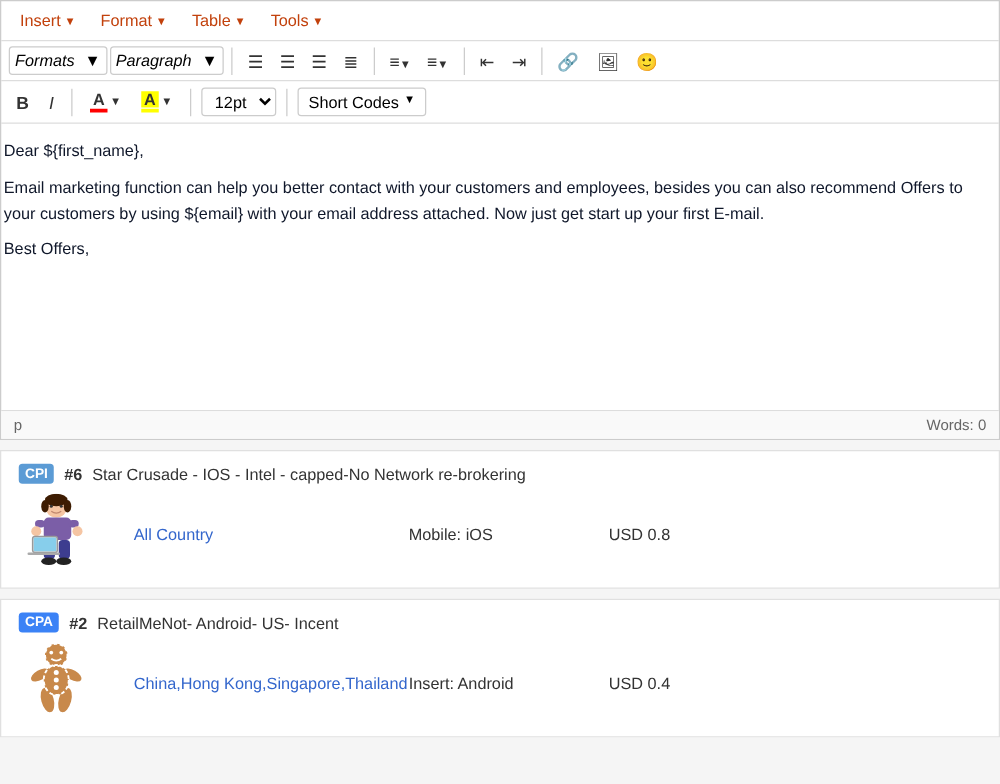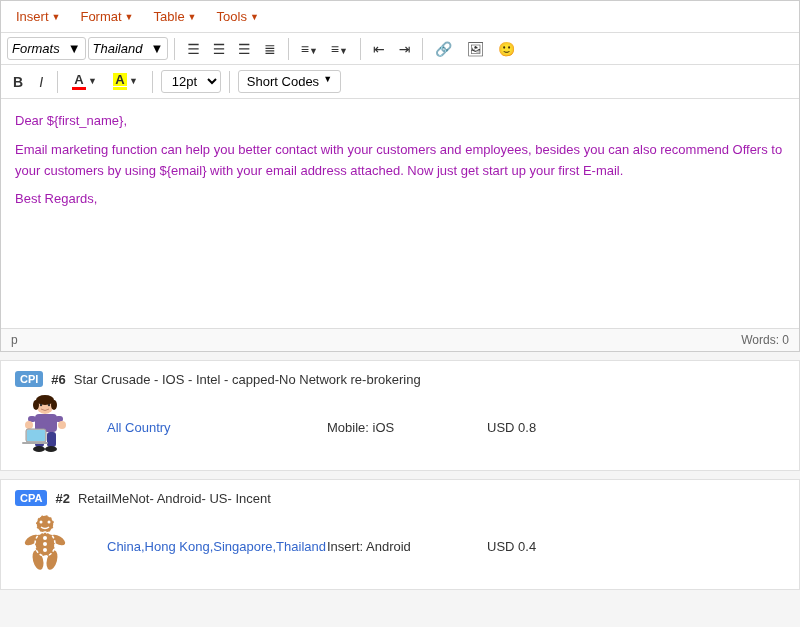--- a/index.html
+++ b/index.html
@@ -108,24 +108,24 @@
       cursor: pointer;
       font-size: 13px;
       display: flex;
       align-items: flex-start;
       gap: 4px;
     }
 
     
     .editor-content {
       min-height: 230px;
-      padding: 12px 14px;
+      padding: 12px 2px;
       font-size: 13px;
       line-height: 1.6;
-      color: #a21caf;
+      color: #0f172a;
       border-bottom: 1px solid #ddd;
     }
 
     .editor-content p { margin-bottom: 8px; }
 
     
     .editor-statusbar {
       display: flex;
       justify-content: space-between;
       align-items: center;
@@ -238,21 +238,21 @@
       <span class="arrow">▼</span>
     </button>
   </div>
 
   <div class="toolbar-row2">
     <button class="toolbar-select">
       <span>Formats</span>
       <span class="arrow">▼</span>
     </button>
     <button class="toolbar-select">
-      <span>Thailand</span>
+      <span>Paragraph</span>
       <span class="arrow">▼</span>
     </button>
     <div class="separator"></div>
     <div class="toolbar-row2-group">
       <button class="icon-btn" title="Align Left">
         <span>☰</span>
       </button>
       <button class="icon-btn" title="Align Center">
         <span>☰</span>
       </button>
@@ -320,21 +320,21 @@
     <div class="separator"></div>
     <button class="shortcodes-btn">
       <span>Short Codes</span>
       <span style="font-size:9px;">▼</span>
     </button>
   </div>
 
   <div class="editor-content">
     <p>Dear ${first_name},</p>
     <p>Email marketing function can help you better contact with your customers and employees, besides you can also recommend Offers to your customers by using ${email} with your email address attached. Now just get start up your first E-mail.</p>
-    <p>Best Regards,</p>
+    <p>Best Offers,</p>
   </div>
 
   <div class="editor-statusbar">
     <span>p</span>
     <span>Words: 0</span>
   </div>
 </div>
 
 <div id="campaigns-container">
 <div class="campaign-card">

